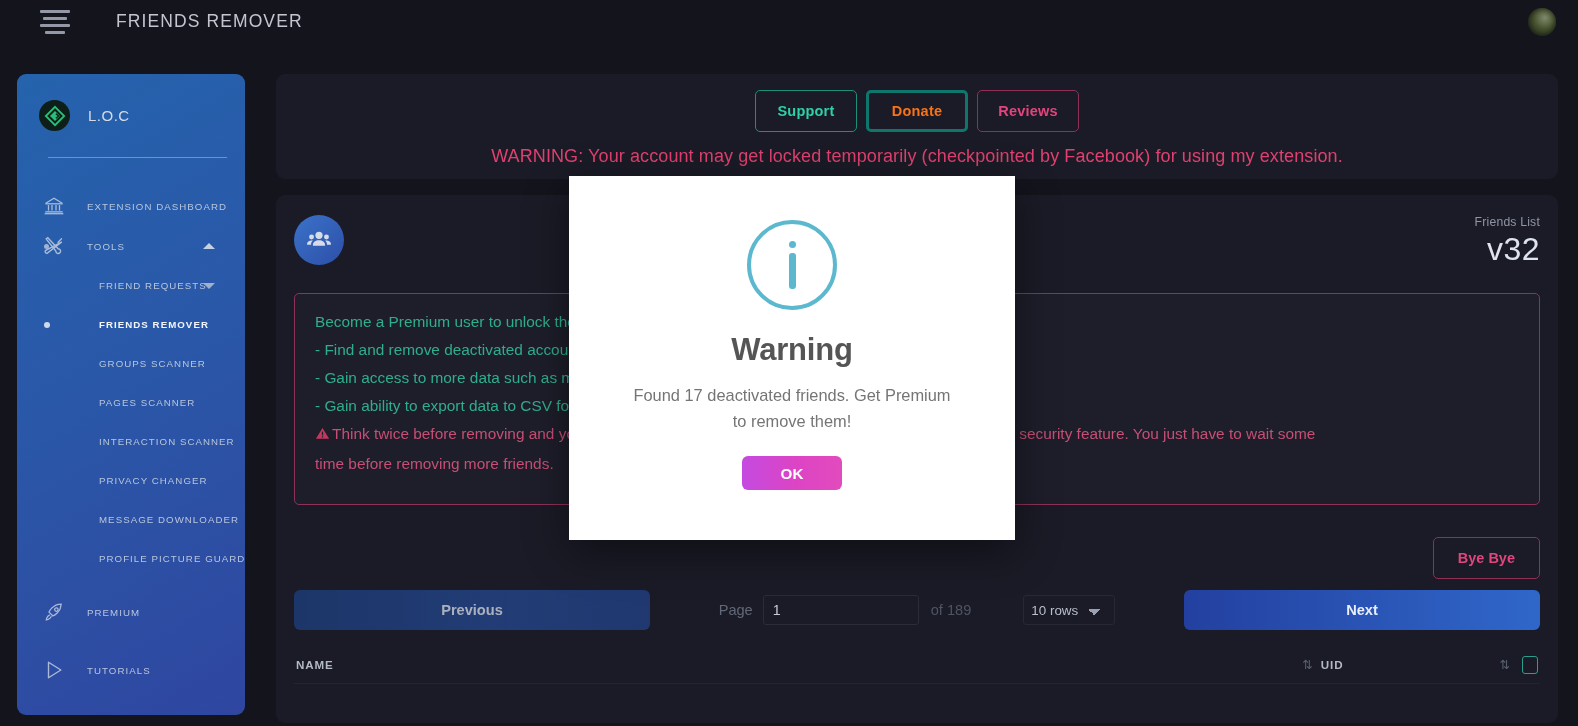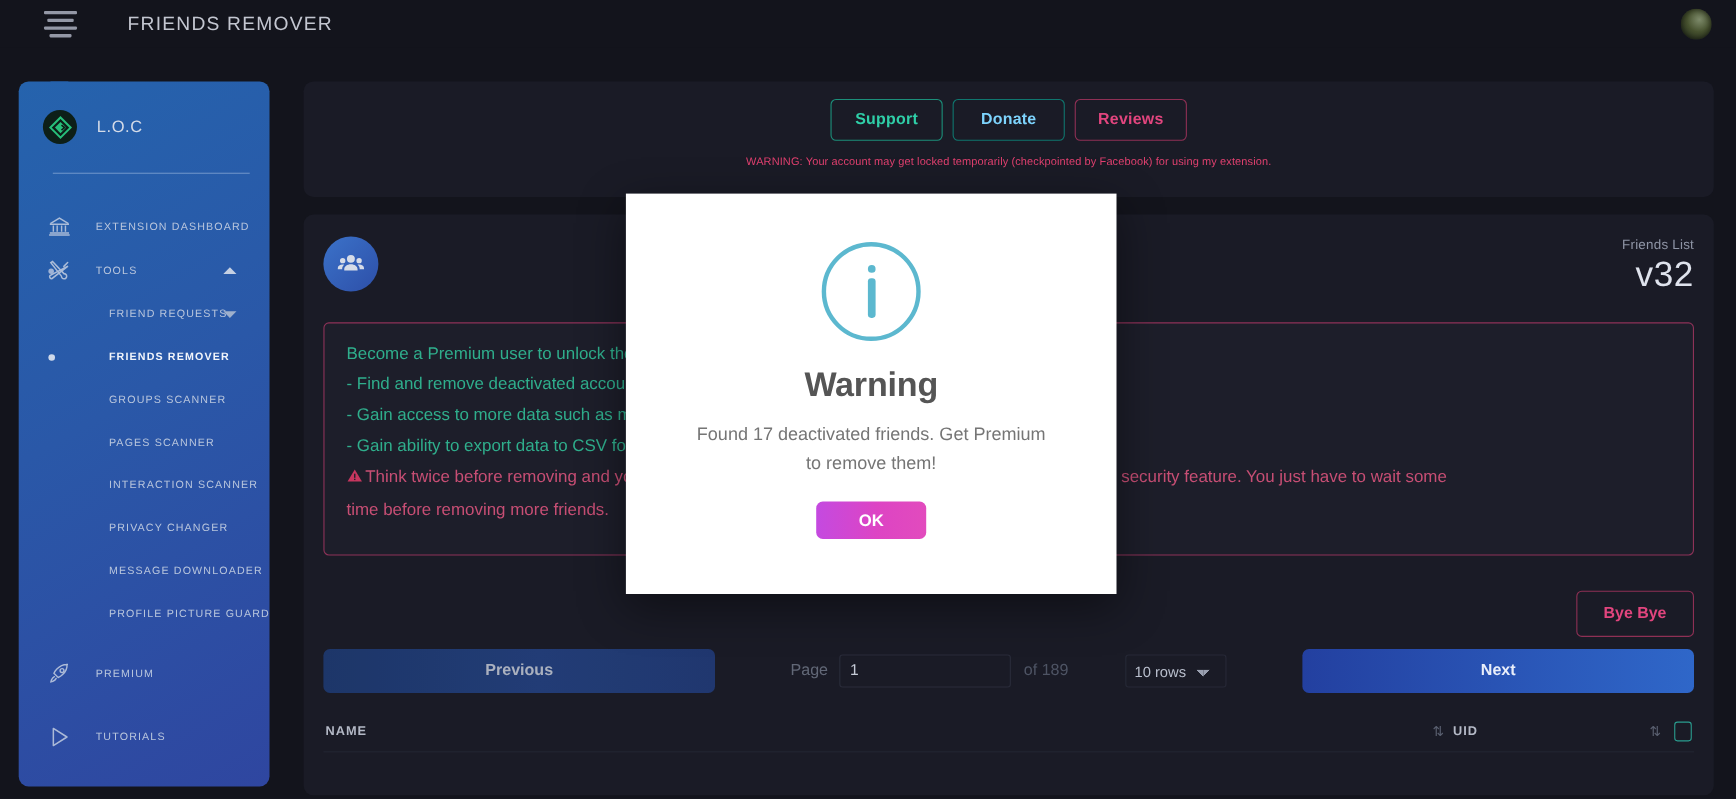--- a/index.html
+++ b/index.html
@@ -187,26 +187,26 @@
     padding: 10px 20px;
     border-radius: 5px;
     background: transparent;
     font-size: 14.5px;
     font-weight: bold;
     letter-spacing: .2px;
     cursor: pointer;
     font-family: "Liberation Sans", sans-serif;
   }
   .pill.support { border: 1px solid #1c8f7a; color: #2fcfa8; }
-  .pill.donate  { border: 1px solid #0f766e; color: #7dd3fc; }
+  .pill.donate  { border: 3px solid #0f766e; color: #f97316; }
   .pill.reviews { border: 1px solid #8f3055; color: #e2457e; }
 
   .warning-line {
     margin-top: 14px;
-    font-size: 10px;
+    font-size: 18px;
     color: #e0406f;
     letter-spacing: .1px;
   }
 
   .panel-main {
     margin-top: 16px;
     height: 528px;
     position: relative;
     padding: 20px 18px 0 18px;
   }

